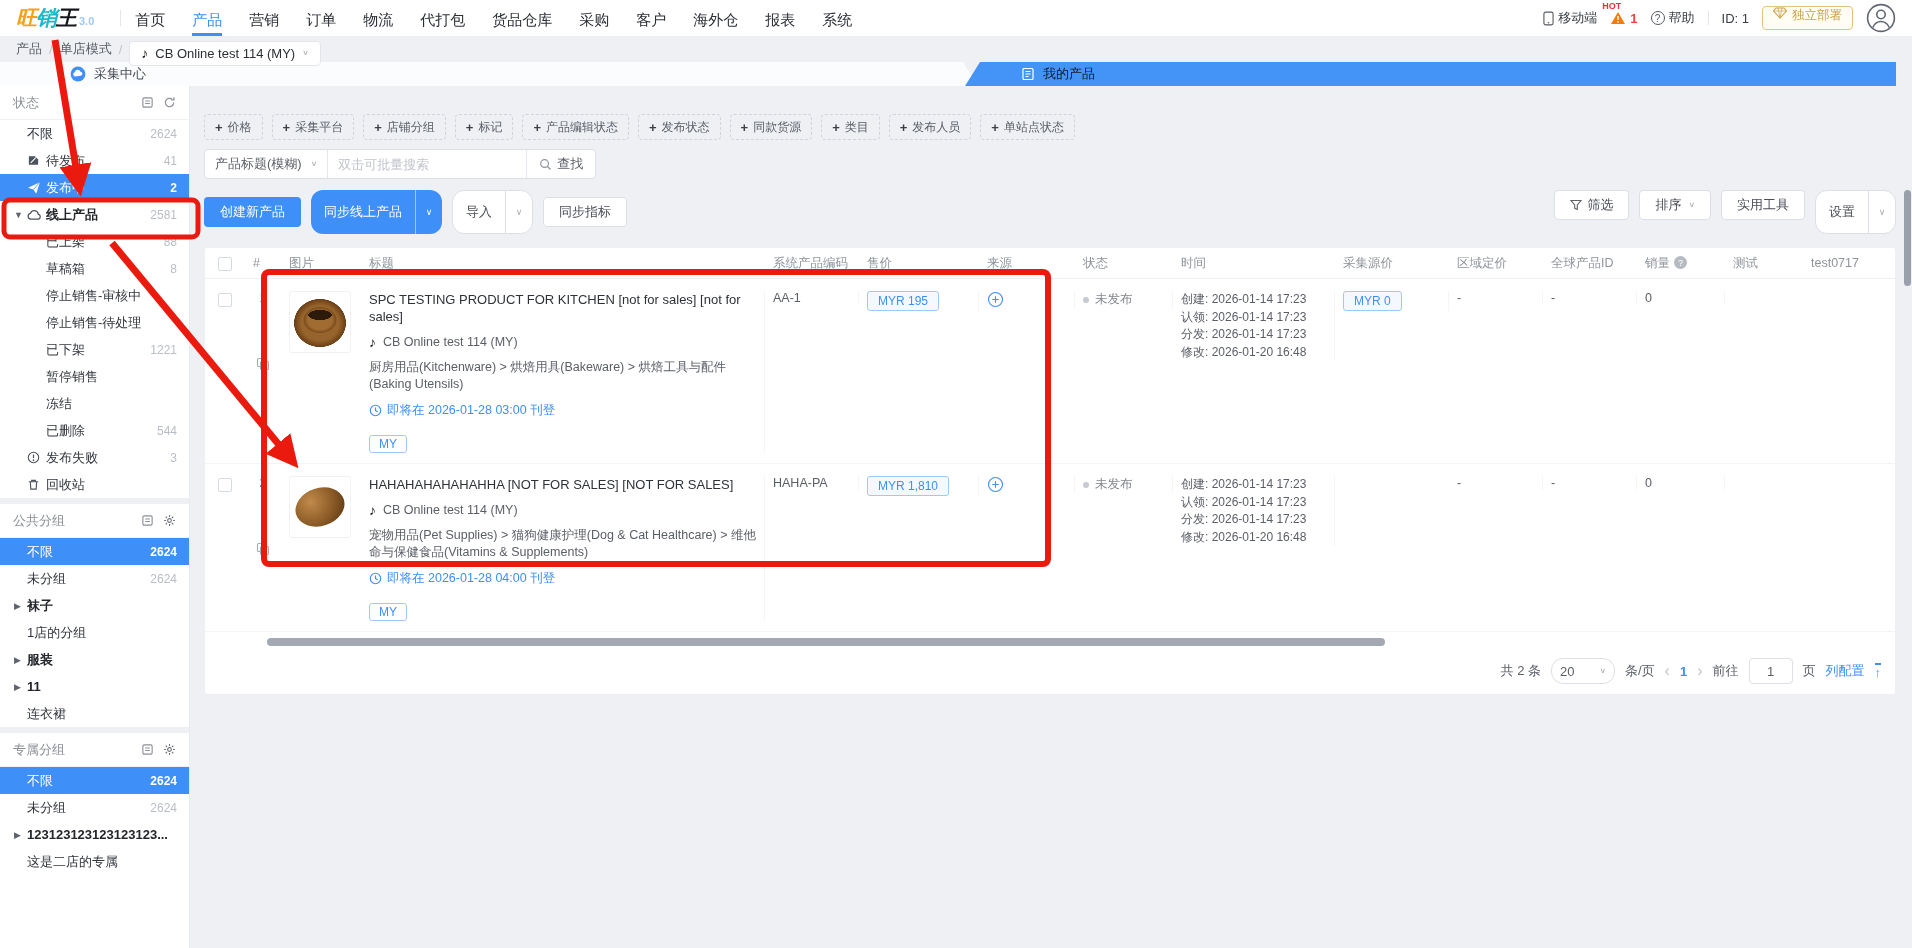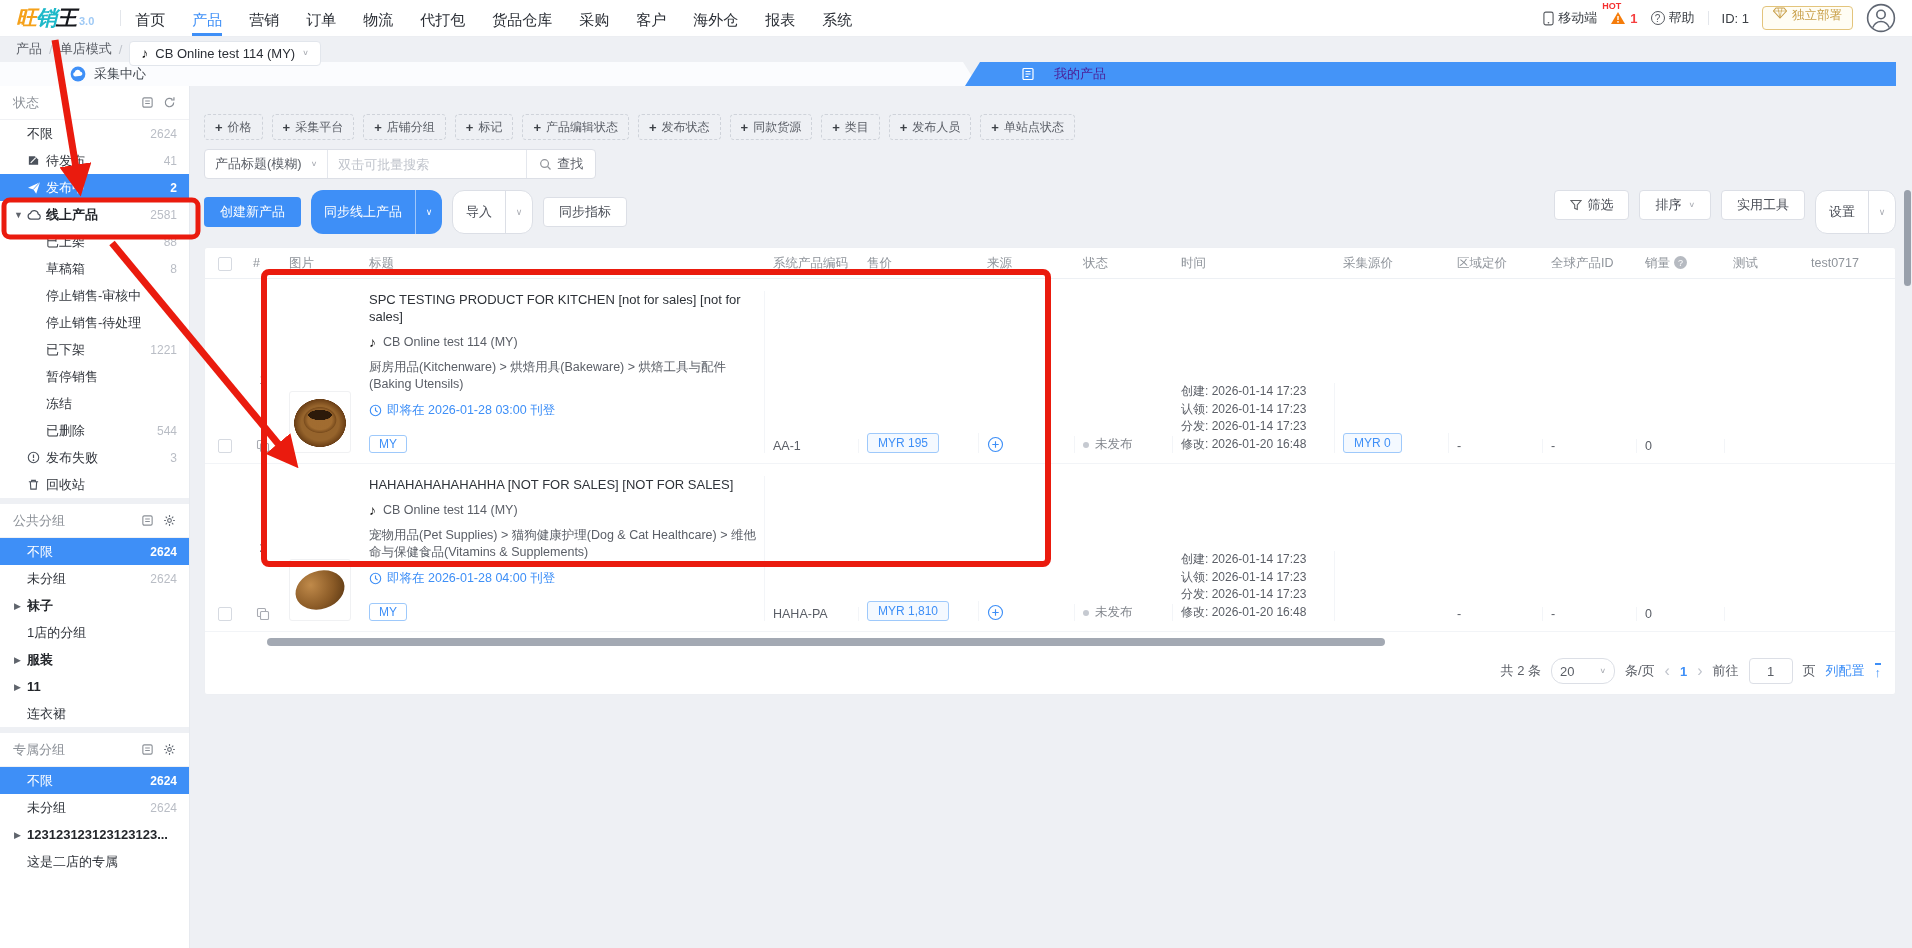--- a/index.html
+++ b/index.html
@@ -26,21 +26,21 @@
 .deploy-btn{height:24px;border:1px solid #e3c47c;background:#fffdf4;color:#c9a04a;border-radius:4px;display:flex;align-items:flex-start;gap:5px;padding:0 10px;font-size:12.5px;cursor:pointer}
 
 .breadcrumb-row{height:26px;display:flex;align-items:center;padding-left:16px;font-size:13px;color:#5a5e66;gap:7px;position:relative;z-index:4}
 .bc-sep{color:#c0c4cc}
 .shop-box{background:#fff;border:1px solid #e2e6ec;border-radius:4px;height:25px;display:flex;align-items:center;gap:7px;padding:0 11px;color:#2b2f36;cursor:pointer;position:relative;top:4px}
 .note-ic{font-weight:700;color:#111;font-size:14px}
 .caret-s{font-size:9px;color:#a8abb2;transform:scaleY(.8)}
 
 .tabrow{height:24px;display:flex;background:#eef0f4;padding-right:16px;position:relative;z-index:3}
 .tab-collect{width:978px;background:#fbfcfe;display:flex;align-items:center;gap:8px;padding-left:70px;font-size:13px;color:#454a52;clip-path:polygon(0 0,calc(100% - 15px) 0,100% 100%,0 100%);cursor:pointer}
-.tab-mine{flex:1;background:#4494f8;color:#4c1d95;display:flex;align-items:center;gap:19px;padding-left:56px;font-size:13px;clip-path:polygon(15px 0,100% 0,100% 100%,0 100%);margin-left:-13px;cursor:pointer}
+.tab-mine{flex:1;background:#4494f8;color:#0f172a;display:flex;align-items:center;gap:8px;padding-left:56px;font-size:13px;clip-path:polygon(15px 0,100% 0,100% 100%,0 100%);margin-left:-13px;cursor:pointer}
 
 .bodyrow{display:flex;height:862px}
 .sidebar{width:190px;background:#fff;border-right:1px solid #e7eaef;flex:none;overflow:hidden}
 .side-sec+.side-sec{border-top:6px solid #eef0f4}
 .sec-head{height:34px;display:flex;align-items:center;padding:0 13px;color:#8b9097;font-size:13px;border-bottom:1px solid #f0f1f4}
 .sec-head .grow{flex:1}
 .head-ics{display:flex;gap:9px;align-items:center;color:#8b9097}
 .head-ics svg{cursor:pointer}
 .s-item{height:27px;display:flex;align-items:center;padding:0 12px 0 14px;font-size:13px;color:#32363d;cursor:pointer;white-space:nowrap}
 .s-caret{width:13px;font-size:9px;color:#5f646c;flex:none}
@@ -87,21 +87,21 @@
 .c-price{width:120px}
 .c-src{width:96px}
 .c-status{width:98px}
 .c-time{width:162px}
 .c-sprice{width:114px}
 .c-rprice{width:94px}
 .c-gid{width:94px}
 .c-sales{width:88px}
 .c-test{width:78px}
 .c-t717{width:92px}
-.prow{display:flex;align-items:flex-end;border-bottom:1px solid #f2f4f7;padding:12px 0 10px}
+.prow{display:flex;align-items:flex-start;border-bottom:1px solid #f2f4f7;padding:12px 0 10px}
 .prow .cell{border-right:1px solid #f3f5f8}
 .prow .cell:last-child,.prow .c-check,.prow .c-num,.prow .c-img{border-right:none}
 .cb{width:14px;height:14px;border:1px solid #d6dae1;border-radius:2px;background:#fff;cursor:pointer;flex:none;margin-top:2px}
 .numcol{display:flex;flex-direction:column;align-items:center;font-size:12.5px;color:#5a5e66}
 .copy-ic{margin-top:52px;cursor:pointer}
 .pimg{width:62px;height:62px;background:#fff;border:1px solid #f0f1f3;border-radius:3px;display:flex;align-items:center;justify-content:center;cursor:pointer}
 .bowl{width:56px;height:54px;border-radius:50%;background:
  radial-gradient(ellipse 21px 9px at 28px 20px,#2c1a0a 0 55%,rgba(0,0,0,0) 57%),
  radial-gradient(ellipse 24px 19px at 28px 25px,#a8713399 0 50%,#7c4e1e 66%,rgba(0,0,0,0) 70%),
  radial-gradient(ellipse 27px 25px at 28px 28px,#96642c 0 70%,#6b3f16 95%,rgba(0,0,0,0) 97%)}

